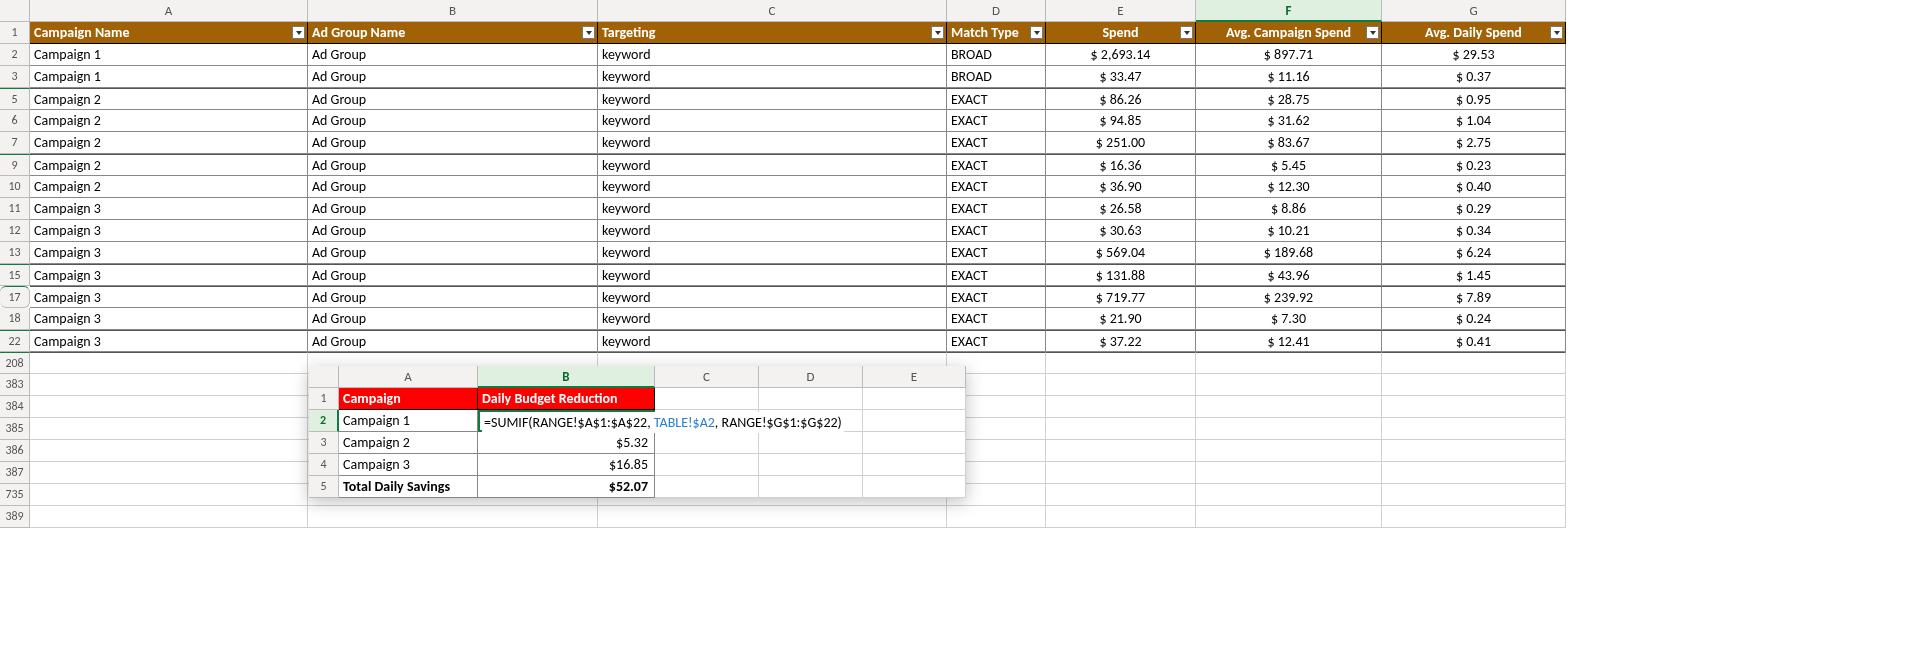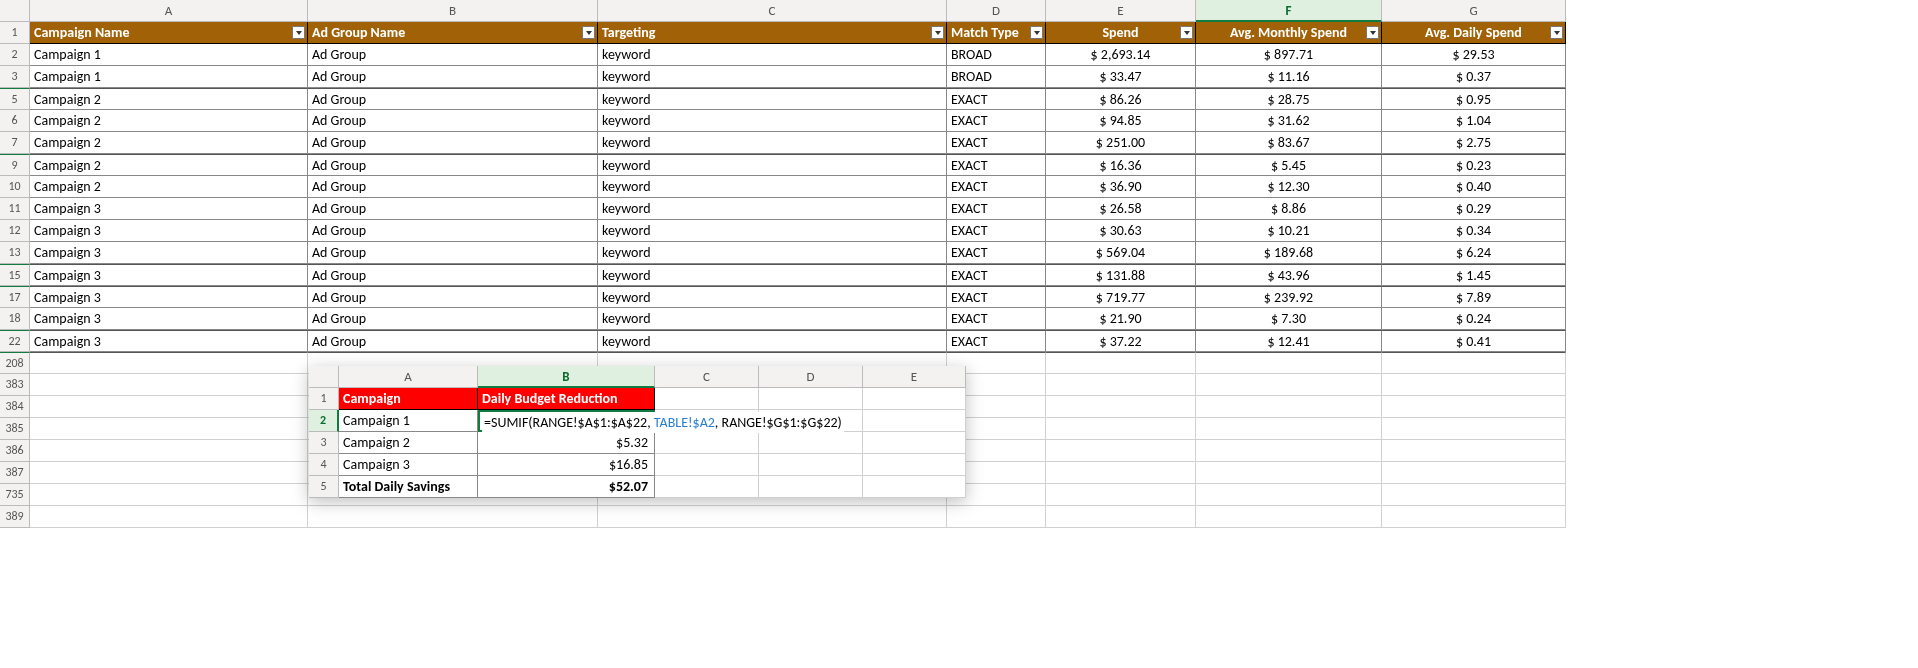--- a/index.html
+++ b/index.html
@@ -162,21 +162,21 @@
     <div class="cell col-head">D</div>
     <div class="cell col-head">E</div>
     <div class="cell col-head sel">F</div>
     <div class="cell col-head">G</div>
     <div class="cell row-head">1</div>
     <div class="cell hdr"><span>Campaign Name</span><span class="filter-arrow"></span></div>
     <div class="cell hdr"><span>Ad Group Name</span><span class="filter-arrow"></span></div>
     <div class="cell hdr"><span>Targeting</span><span class="filter-arrow"></span></div>
     <div class="cell hdr"><span>Match Type</span><span class="filter-arrow"></span></div>
     <div class="cell hdr center"><span>Spend</span><span class="filter-arrow"></span></div>
-    <div class="cell hdr center"><span>Avg. Monthly Spend</span><span class="filter-arrow"></span></div>
+    <div class="cell hdr center"><span>Avg. Campaign Spend</span><span class="filter-arrow"></span></div>
     <div class="cell hdr center"><span>Avg. Daily Spend</span><span class="filter-arrow"></span></div>
     <div class="cell row-head">2</div>
     <div class="cell data">Campaign 1</div>
     <div class="cell data">Ad Group</div>
     <div class="cell data">keyword</div>
     <div class="cell data">BROAD</div>
     <div class="cell data num">$ 2,693.14</div>
     <div class="cell data num">$ 897.71</div>
     <div class="cell data num">$ 29.53</div>
     <div class="cell row-head">3</div>
@@ -252,21 +252,21 @@
     <div class="cell data num">$ 189.68</div>
     <div class="cell data num">$ 6.24</div>
     <div class="cell row-head" style="border-top: 1px solid rgb(16, 124, 65);">15</div>
     <div class="cell data" style="border-top: 1px solid rgb(85, 85, 85);">Campaign 3</div>
     <div class="cell data" style="border-top: 1px solid rgb(85, 85, 85);">Ad Group</div>
     <div class="cell data" style="border-top: 1px solid rgb(85, 85, 85);">keyword</div>
     <div class="cell data" style="border-top: 1px solid rgb(85, 85, 85);">EXACT</div>
     <div class="cell data num" style="border-top: 1px solid rgb(85, 85, 85);">$ 131.88</div>
     <div class="cell data num" style="border-top: 1px solid rgb(85, 85, 85);">$ 43.96</div>
     <div class="cell data num" style="border-top: 1px solid rgb(85, 85, 85);">$ 1.45</div>
-    <div class="cell row-head" style="border-top: 1px solid rgb(16, 124, 65);">17</div>
+    <div class="cell row-head" style="border-top: 1px solid rgb(16, 124, 65); border-radius: 6px;">17</div>
     <div class="cell data" style="border-top: 1px solid rgb(85, 85, 85);">Campaign 3</div>
     <div class="cell data" style="border-top: 1px solid rgb(85, 85, 85);">Ad Group</div>
     <div class="cell data" style="border-top: 1px solid rgb(85, 85, 85);">keyword</div>
     <div class="cell data" style="border-top: 1px solid rgb(85, 85, 85);">EXACT</div>
     <div class="cell data num" style="border-top: 1px solid rgb(85, 85, 85);">$ 719.77</div>
     <div class="cell data num" style="border-top: 1px solid rgb(85, 85, 85);">$ 239.92</div>
     <div class="cell data num" style="border-top: 1px solid rgb(85, 85, 85);">$ 7.89</div>
     <div class="cell row-head">18</div>
     <div class="cell data">Campaign 3</div>
     <div class="cell data">Ad Group</div>

